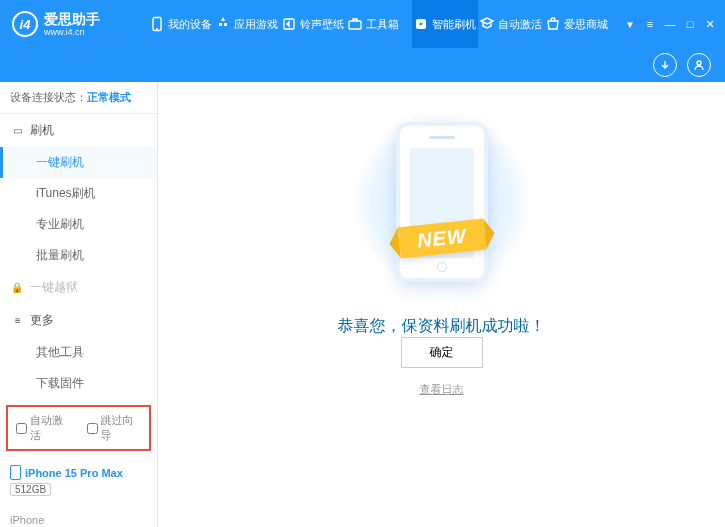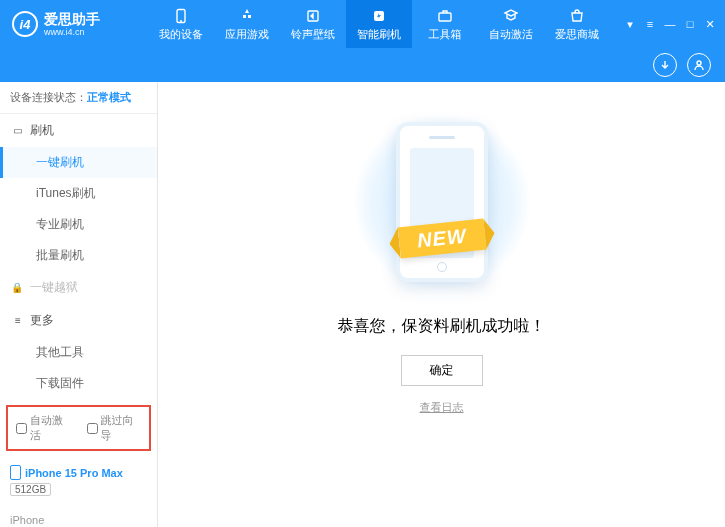--- a/index.html
+++ b/index.html
@@ -6,21 +6,21 @@
 body { width: 725px; height: 527px; background: #fff; overflow: hidden; }
 
 .titlebar { height: 48px; background: #2294fa; color: #fff; display: flex; align-items: center; padding: 0 8px; }
 .logo-wrap { display: flex; align-items: center; gap: 6px; padding-left: 4px; width: 140px; }
 .logo-circle { width: 26px; height: 26px; border: 2px solid #fff; border-radius: 50%; display: flex; align-items: center; justify-content: center; font-weight: bold; font-size: 13px; font-style: italic; }
 .logo-text { display: flex; flex-direction: column; line-height: 1; }
 .logo-title { font-size: 14px; font-weight: bold; }
 .logo-url { font-size: 9px; opacity: .9; margin-top: 2px; }
 
 .topnav { display: flex; flex: 1; height: 100%; }
-.nav-item { width: 66px; display: flex; flex-direction: column; align-items: center; justify-content: center; font-size: 11px; cursor: pointer; gap: 2px; }
+.nav-item { width: 66px; display: flex; align-items: center; justify-content: flex-start; font-size: 11px; cursor: pointer; gap: 2px; }
 .nav-item.active { background: #0a7ce8; }
 .nav-icon { width: 18px; height: 18px; display: flex; align-items: center; justify-content: center; }
 
 .titlebar-right { display: flex; align-items: center; gap: 8px; margin-left: auto; }
 .win-controls { display: flex; gap: 6px; font-size: 11px; }
 .win-btn { width: 14px; height: 14px; display: flex; align-items: center; justify-content: center; cursor: pointer; }
 .circle-btn { width: 24px; height: 24px; border: 1.5px solid #fff; border-radius: 50%; display: flex; align-items: center; justify-content: center; cursor: pointer; font-size: 12px; }
 
 .body { display: flex; height: 452px; }
 .sidebar { width: 158px; border-right: 1px solid #e5e5e5; display: flex; flex-direction: column; font-size: 12px; }
@@ -50,22 +50,22 @@
 .glow { position: absolute; width: 180px; height: 180px; border-radius: 50%; background: radial-gradient(circle, #cfeaff 0%, #eaf6ff 55%, transparent 70%); }
 .phone { position: relative; width: 92px; height: 160px; background: #fff; border-radius: 12px; border: 4px solid #e8f2fb; box-shadow: 0 6px 16px rgba(0,80,160,.15); }
 .phone::before { content: ""; position: absolute; top: 10px; left: 50%; transform: translateX(-50%); width: 26px; height: 3px; background: #d5e4f2; border-radius: 2px; }
 .phone::after { content: ""; position: absolute; top: 22px; left: 10px; right: 10px; bottom: 20px; background: #eaf4fd; border-radius: 3px; }
 .phone-btn { position: absolute; bottom: 6px; left: 50%; transform: translateX(-50%); width: 10px; height: 10px; border: 1.5px solid #cdddee; border-radius: 50%; }
 .ribbon { position: absolute; bottom: 38px; left: 50%; transform: translateX(-50%) rotate(-6deg); background: #ffc733; padding: 4px 18px; font-weight: 900; font-style: italic; color: #fff; font-size: 20px; letter-spacing: 1px; box-shadow: 0 3px 6px rgba(0,0,0,.12); }
 .ribbon::before, .ribbon::after { content: ""; position: absolute; top: 0; bottom: 0; width: 10px; background: #f0b41a; }
 .ribbon::before { left: -10px; clip-path: polygon(100% 0, 100% 100%, 0 50%); }
 .ribbon::after { right: -10px; clip-path: polygon(0 0, 0 100%, 100% 50%); }
 
-.success-msg { margin-top: 24px; font-size: 16px; color: #000000; }
-.ok-btn { margin-top: 18px; padding: 6px 28px; border: 1px solid #ccc; background: #fff; font-size: 12px; cursor: pointer; }
+.success-msg { margin-top: 24px; font-size: 16px; color: #0369a1; }
+.ok-btn { padding: 6px 28px; border: 1px solid #ccc; background: #fff; font-size: 12px; cursor: pointer; }
 .log-link { margin-top: 14px; font-size: 11px; color: #999; text-decoration: underline; cursor: pointer; }
 </style>
 </head>
 <body>
 
 <div class="titlebar">
   <div class="logo-wrap">
     <div class="logo-circle">i4</div>
     <div class="logo-text">
       <span class="logo-title">爱思助手</span>
@@ -92,37 +92,37 @@
       </div>
     <div class="nav-item">
         <span class="nav-icon">
           <svg width="16" height="16" viewBox="0 0 16 16" fill="none" stroke="#fff" stroke-width="1.4">
             <rect x="3" y="3" width="10" height="10" rx="1"></rect>
             <path d="M6 8 L8 6 L8 10 Z" fill="#fff"></path>
           </svg>
         </span>
         <span>铃声壁纸</span>
       </div>
+    <div class="nav-item">
+        <span class="nav-icon">
+          <svg width="16" height="16" viewBox="0 0 16 16" fill="none" stroke="#fff" stroke-width="1.4">
+            <rect x="2" y="5" width="12" height="8" rx="1"></rect>
+            <path d="M6 5 V3 H10 V5"></path>
+          </svg>
+        </span>
+        <span>工具箱</span>
+      </div>
     <div class="nav-item active">
         <span class="nav-icon">
           <svg width="16" height="16" viewBox="0 0 16 16" fill="#fff">
             <rect x="3" y="3" width="10" height="10" rx="2" fill="#fff"></rect>
             <path d="M8 5 L6 9 H8 L7 11 L10 7 H8 Z" fill="#2294fa"></path>
           </svg>
         </span>
         <span>智能刷机</span>
-      </div>
-    <div class="nav-item">
-        <span class="nav-icon">
-          <svg width="16" height="16" viewBox="0 0 16 16" fill="none" stroke="#fff" stroke-width="1.4">
-            <rect x="2" y="5" width="12" height="8" rx="1"></rect>
-            <path d="M6 5 V3 H10 V5"></path>
-          </svg>
-        </span>
-        <span>工具箱</span>
       </div>
     <div class="nav-item">
         <span class="nav-icon">
           <svg width="16" height="16" viewBox="0 0 16 16" fill="none" stroke="#fff" stroke-width="1.4">
             <path d="M2 5 L8 2 L14 5 L8 8 Z"></path>
             <path d="M4 6 V10 L8 12 L12 10 V6"></path>
           </svg>
         </span>
         <span>自动激活</span>
       </div>

